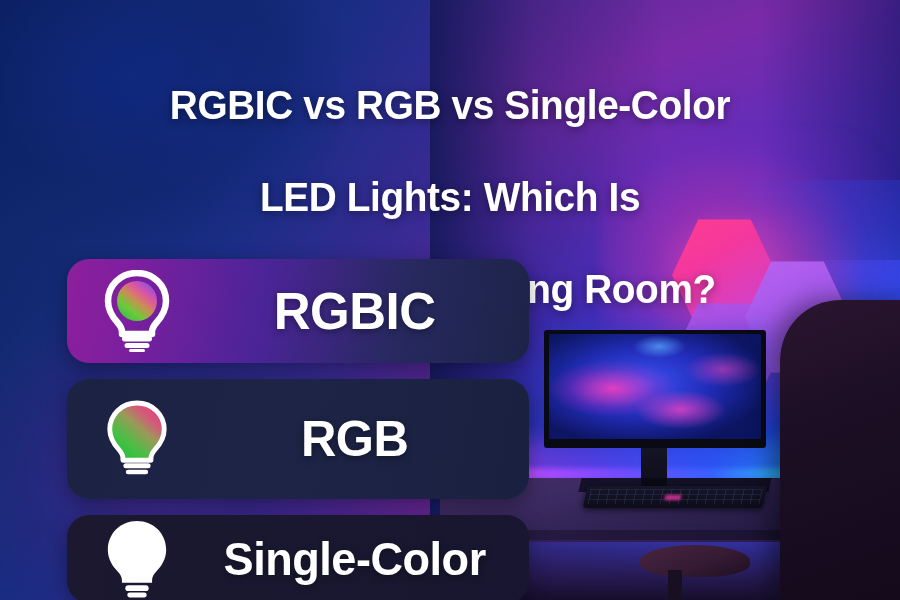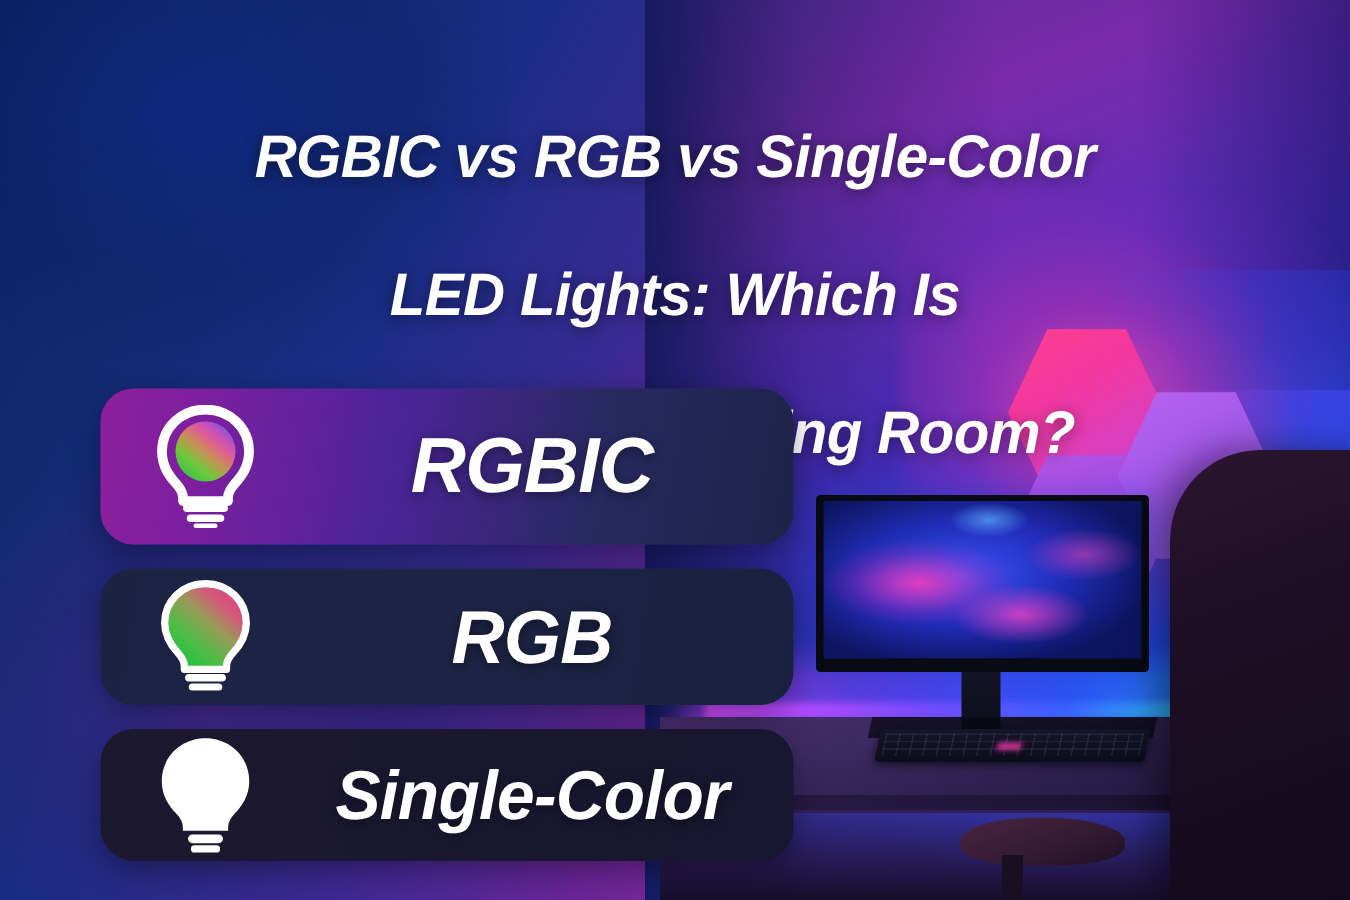--- a/index.html
+++ b/index.html
@@ -6,21 +6,20 @@
   html,body { width:900px; height:600px; overflow:hidden; }
   body {
     font-family:"Liberation Sans", sans-serif;
     background:#0d1b4c;
     position:relative;
   }
   #stage {
     position:absolute; inset:0;
     width:900px; height:600px;
     overflow:hidden;
-    font-style:italic;
   }
 
   
   .bg-base {
     position:absolute; inset:0;
     background:linear-gradient(118deg,
        #0c2163 0%,
        #132a73 16%,
        #1b2d86 30%,
        #3a2a93 44%,
@@ -184,21 +183,21 @@
   .card {
     position:relative;
     width:462px;
     border-radius:22px;
     display:flex; align-items:center;
     margin-bottom:16px;
     box-shadow:0 6px 20px rgba(0,0,0,0.35);
     padding-left:11px;
   }
   .card.c1 { height:104px; background:linear-gradient(100deg,#8e1f9c 0%, #7d1f9f 14%, #4b2498 42%, #27295f 72%, #1c2347 100%); }
-  .card.c2 { height:91px;  background:linear-gradient(100deg,#1c2242 0%, #1d2446 45%, #1a2140 100%);justify-content:flex-end; }
+  .card.c2 { height:120px;  background:linear-gradient(100deg,#1c2242 0%, #1d2446 45%, #1a2140 100%);justify-content:flex-end; }
   .card.c3 { height:88px; background:linear-gradient(100deg,#1b182f 0%, #1a1830 50%, #181630 100%);margin-top:16px; }
 
   .icon-slot { width:118px; display:flex; align-items:center; justify-content:center; flex:0 0 118px; }
   .card-label {
     flex:1; text-align:center; color:#fff; font-weight:bold;
     font-size:52px; letter-spacing:-0.5px;
     transform:scaleX(0.98);
     text-shadow:0 2px 8px rgba(0,0,0,0.4);
     padding-right:16px;
   }

